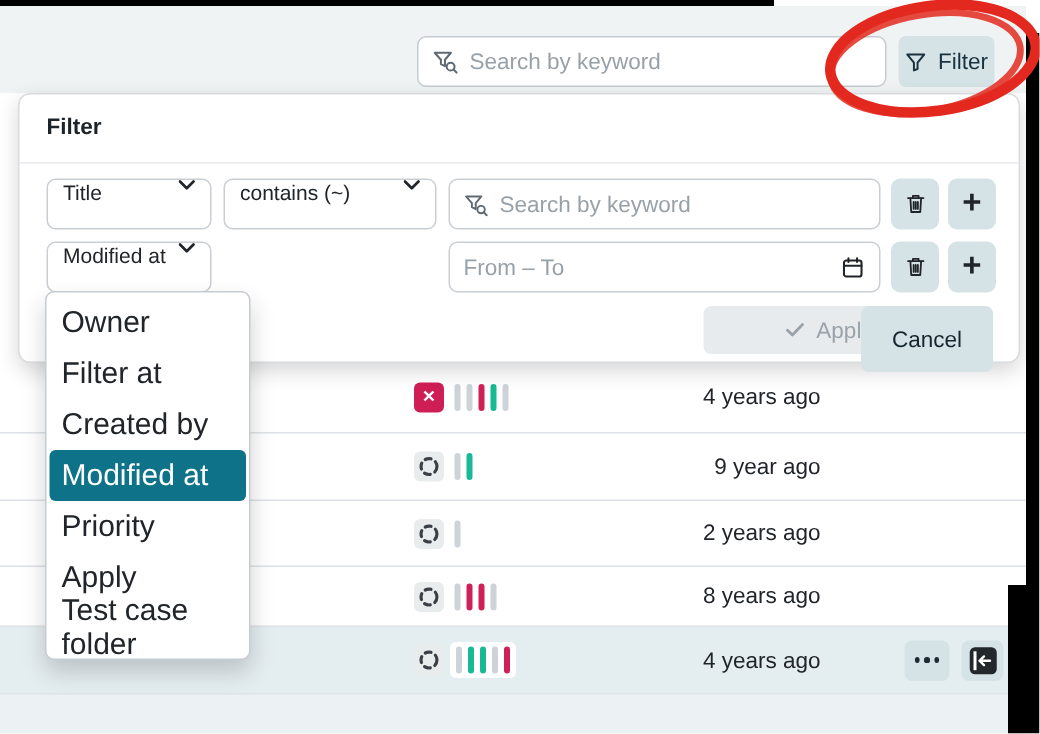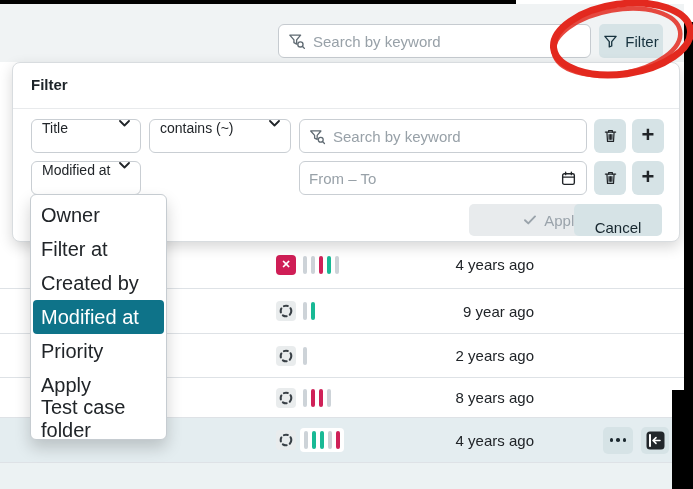--- a/index.html
+++ b/index.html
@@ -57,22 +57,22 @@
   }
   .r1{top:56px;} .r2{top:98px;}
   .pos-field{left:18px;width:110px;} .pos-op{left:136px;width:142px;} .pos-val{left:286px;width:288px;}
   .pos-trash{left:581px;} .pos-plus{left:619px;}
   .plus-glyph{font-size:22px;font-weight:600;color:#212529;line-height:1;margin-top:-2px;}
   .apply-btn{
     position:absolute;left:456px;top:141px;width:96px;height:32px;background:#e8ebed;border-radius:5px;
     display:flex;align-items:center;justify-content:center;gap:8px;color:#9aa3ab;font-size:15px;font-weight:400;padding-left:36px;
   }
   .cancel-btn{
-    position:absolute;left:561px;top:141px;width:88px;height:32px;background:#d6e3e6;border-radius:5px;
-    display:flex;align-items:flex-end;justify-content:center;color:#16262e;font-size:15px;font-weight:500;cursor:pointer;
+    position:absolute;left:561px;top:141px;width:88px;height:44px;background:#d6e3e6;border-radius:5px;
+    display:flex;align-items:center;justify-content:center;color:#16262e;font-size:15px;font-weight:500;cursor:pointer;
   }
 
   
   .dropdown{
     left:30px;top:194px;width:137px;background:#fff;z-index:3;border:1px solid #c6ccd1;
     border-radius:6px;box-shadow:0 8px 16px rgba(0,0,0,.18);padding:3px 0;box-sizing:border-box;
   }
   .dd-item{
     height:34px;display:flex;align-items:center;padding:0 10px;font-size:20px;color:#212529;
     cursor:pointer;box-sizing:border-box;
@@ -83,21 +83,21 @@
   .rows{left:0;top:241px;width:684px;z-index:0;}
   .row{position:relative;border-bottom:1px solid #dee2e6;display:flex;align-items:center;box-sizing:border-box;}
   .row.highlight{background:#e4edf0;}
   .row-footer{width:684px;height:27px;background:#ecf2f3;}
   .st{width:20px;height:20px;border-radius:4px;position:absolute;left:276px;display:flex;align-items:center;justify-content:center;}
   .st-fail{background:#cf1e56;color:#fff;font-size:11px;font-weight:700;}
   .st-pend{background:#e9eced;}
   .bars{position:absolute;left:303px;display:flex;gap:4px;align-items:center;}
   .bars.chip{left:300px;background:#fff;border-radius:4px;padding:3px 4px;}
   .bar{width:4px;height:18px;border-radius:2px;}
-  .ts{position:absolute;right:150px;font-size:15px;color:#212529;}
+  .ts{position:absolute;right:137px;font-size:15px;color:#212529;}
   .row.highlight .ts{font-weight:500;}
   .row-actions{position:absolute;left:603px;display:flex;gap:8px;align-items:center;}
   .act-btn{background:#d6e3e6;border-radius:5px;height:27px;display:flex;align-items:center;justify-content:center;cursor:pointer;}
   .act-more{width:30px;gap:3px;}
   .dot{width:3.5px;height:3.5px;border-radius:50%;background:#1d2a30;}
   .act-panel{width:28px;}
 
   
   .annot{left:550px;top:0;z-index:7;pointer-events:none;}
 </style>

